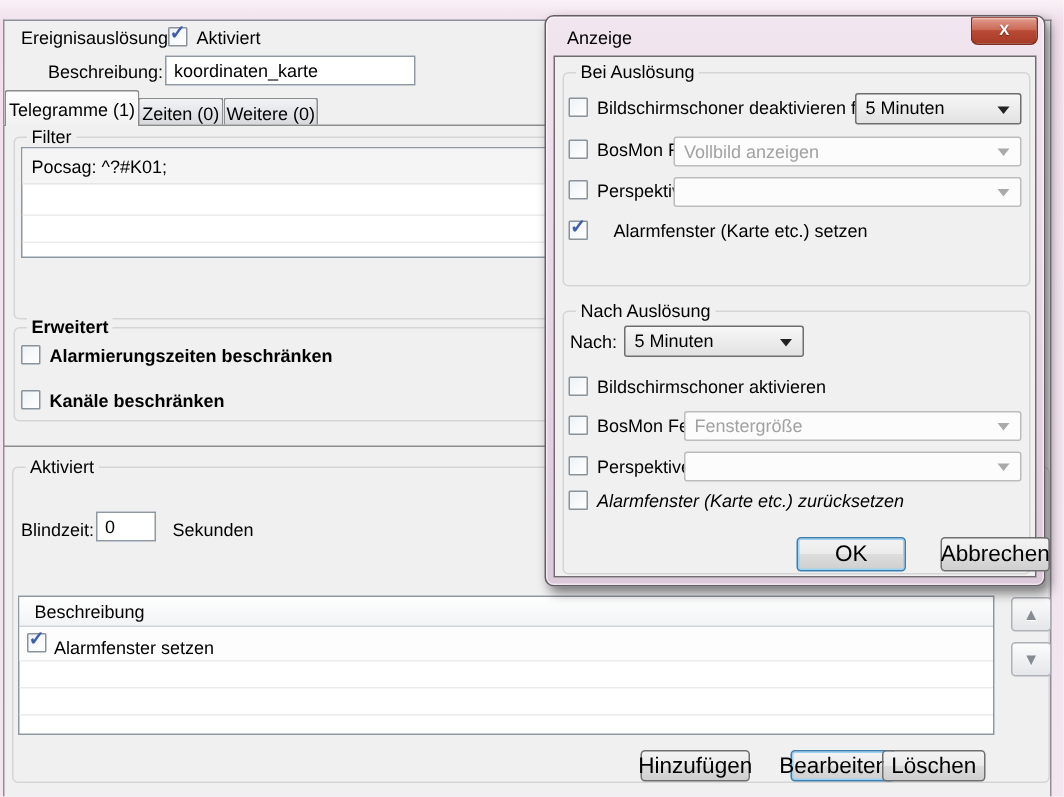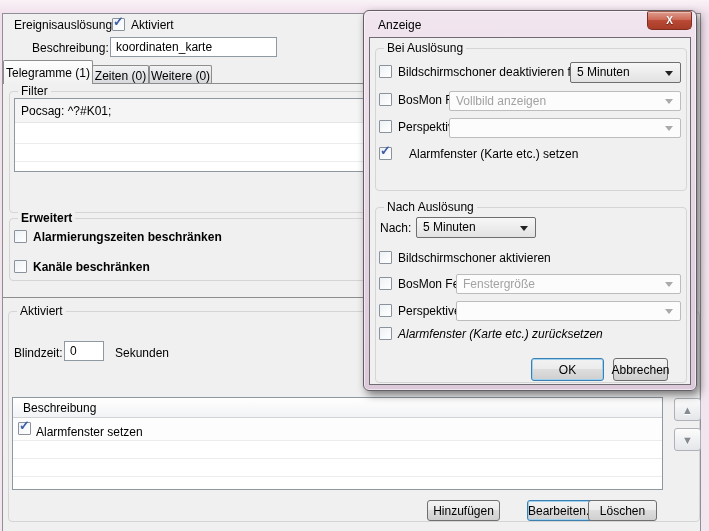--- a/index.html
+++ b/index.html
@@ -38,21 +38,21 @@
   
   .listbox { position:absolute; background:#fff; border:1px solid #8e98a2; }
   .list-sep { position:absolute; left:0; right:0; height:1px; background:#ececec; }
   .list-row-text { position:absolute; white-space:nowrap; line-height:13px; }
   .table-header { position:absolute; left:0; right:0; top:0; height:20px;
     background:linear-gradient(#ffffff,#f2f3f5); border-bottom:1px solid #cfd2d6; }
 
   
   .btn { position:absolute; border:1px solid #707070; border-radius:3px;
     background:linear-gradient(#f3f3f3 0%,#ebebeb 49%,#dddddd 50%,#cfcfcf 100%);
-    font-family:"Liberation Sans",sans-serif; font-size:12px; color:#000;
+    font-family:"Liberation Sans",sans-serif; font-size:15px; color:#000;
     display:flex; align-items:center; justify-content:center; }
   .btn.focused { border-color:#3c7fb1; box-shadow: inset 0 0 0 1px #9ed1ef; }
   .arrow-btn { position:absolute; width:27px; height:23px; border:1px solid #aeb2b8;
     border-radius:3px; background:linear-gradient(#fcfcfc,#e4e6e9);
     color:#868b92; font-size:11px; display:flex; align-items:center; justify-content:center;
     text-shadow:0 1px 0 #fff; }
 
   
   .combo { position:absolute; height:21px; border:1px solid #6e6e6e; border-radius:2px;
     background:linear-gradient(#f7f7f7,#e2e2e2); padding-left:6px; line-height:19px;
@@ -234,15 +234,15 @@
         <span class="combo-arrow"></span>
       </div>
 
       <div class="checkbox" style="left:3px; top:119px;">
         
       </div>
       <span class="label" style="left:22px; top:120px;font-style:italic;">Alarmfenster (Karte etc.) zurücksetzen</span>
     </div>
 
     <div class="btn focused" style="left:161px; top:320px; width:73px; height:23px;">OK</div>
-    <div class="btn" style="left:243px; top:320px; width:55px; height:23px;">Abbrechen</div>
+    <div class="btn" style="left:257px; top:320px; width:73px; height:23px;">Abbrechen</div>
   </div>
 </div>
 
 </body></html>

